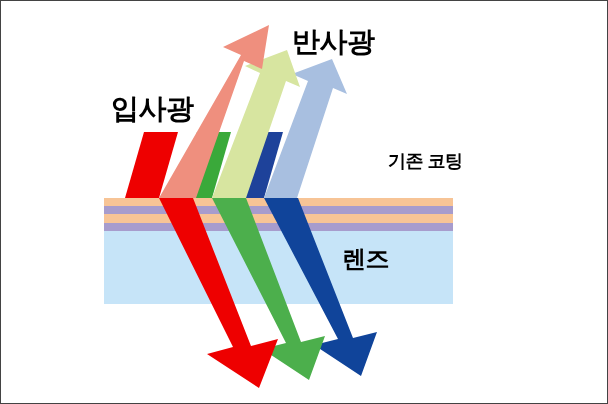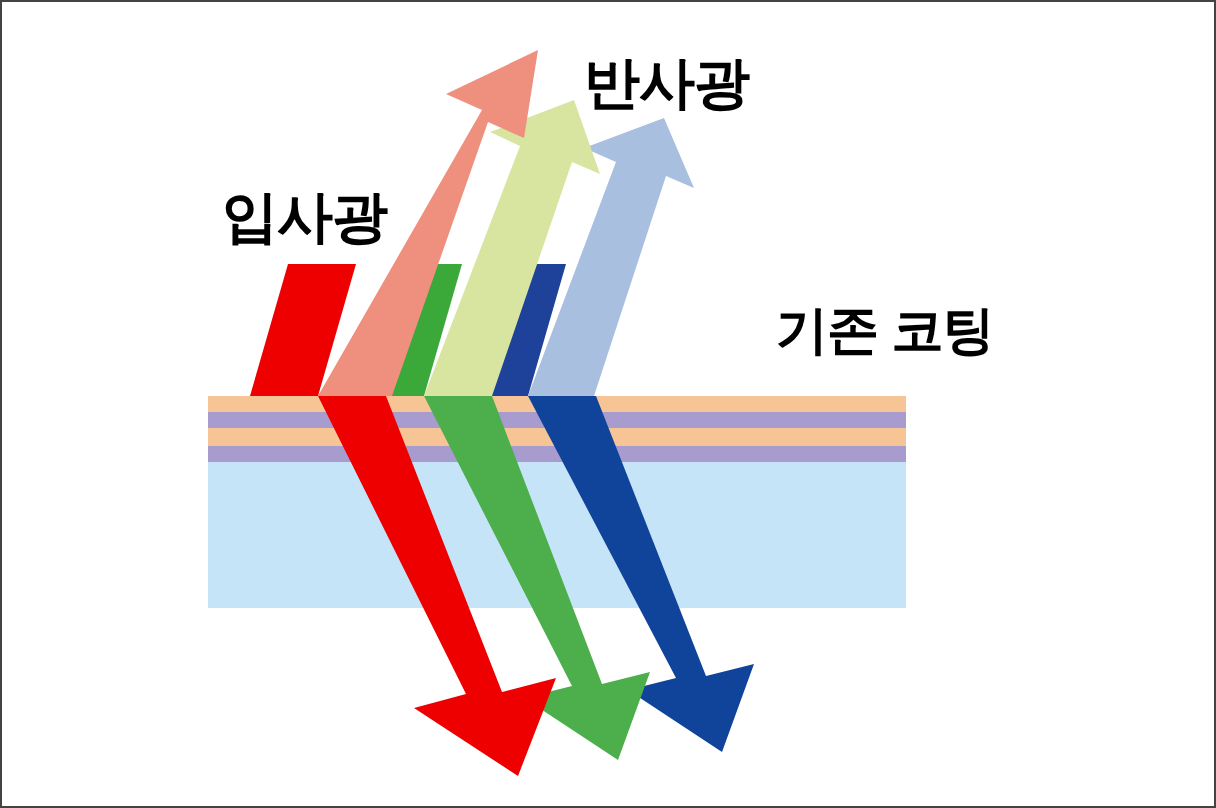--- a/index.html
+++ b/index.html
@@ -32,21 +32,21 @@
     position: absolute;
     color: #000000;
     font-weight: bold;
     white-space: nowrap;
     line-height: 1;
     letter-spacing: -0.5px;
     text-align: right;
   }
   #label-incident  { left: 110px; top: 83px;  font-size: 28px; margin-top: 11px; }
   #label-reflected { left: 291px; top: 27px;  font-size: 28px; }
-  #label-coating   { left: 387px; top: 151px; font-size: 26px; }
+  #label-coating   { left: 387px; top: 151px; font-size: 18px; }
   #label-lens      { left: 341px; top: 246px; font-size: 24px; }
 </style>
 </head>
 <body>
 
 <div id="figure-root" style="border-color: rgb(67, 67, 67); background: rgb(255, 255, 255);">
 
   <svg id="diagram-canvas" viewBox="0 0 608 404" width="608" height="404">
 
     <g>
@@ -94,14 +94,15 @@
     </g>
 
   </svg>
 
   <div class="diagram-label" id="label-incident" style="color: rgb(0, 0, 0);">입사광</div>
 
   <div class="diagram-label" id="label-reflected" style="color: rgb(0, 0, 0);">반사광</div>
 
   <div class="diagram-label" id="label-coating" style="color: rgb(0, 0, 0);">기존 코팅</div>
 
+  <div class="diagram-label" id="label-lens" style="color: rgb(0, 0, 0);">렌즈</div>
 
 </div>
 
 </body></html>

